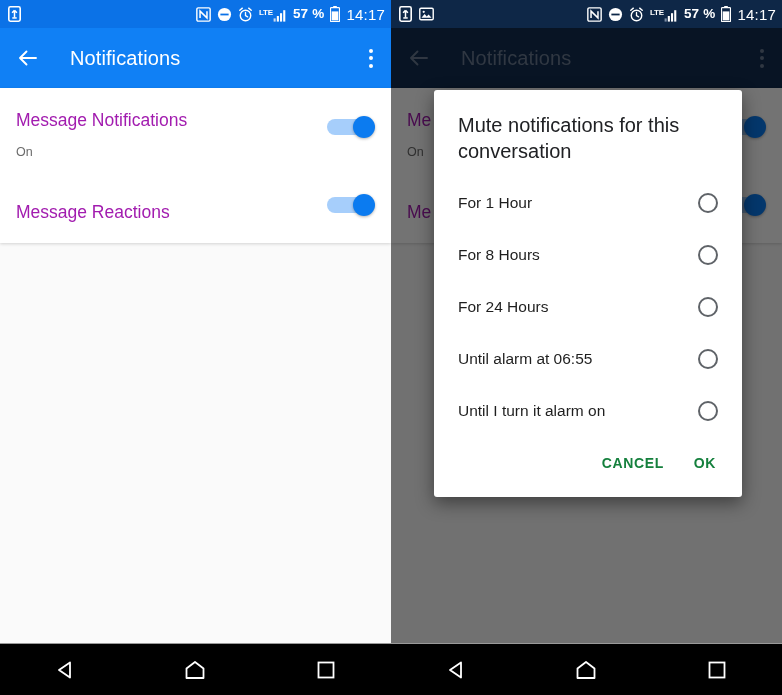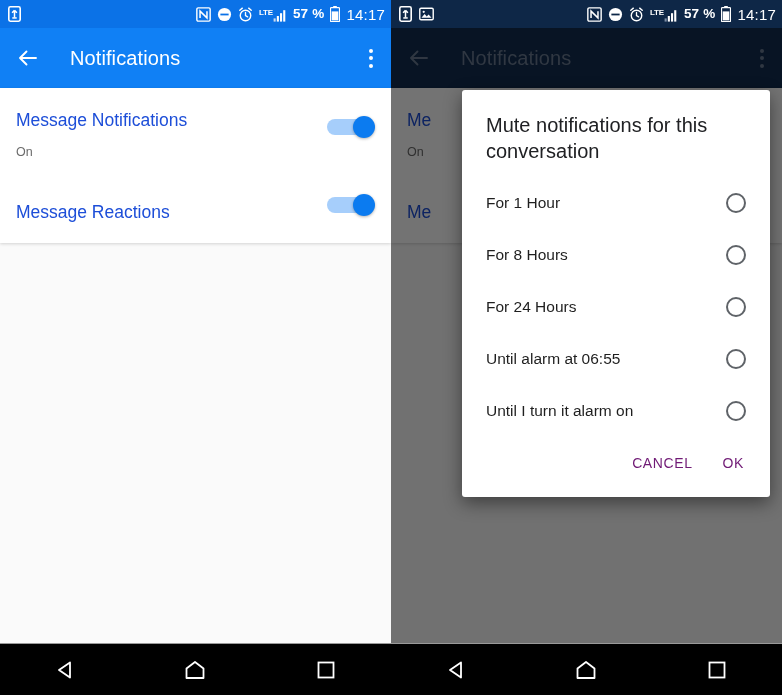--- a/index.html
+++ b/index.html
@@ -49,21 +49,21 @@
   .settings-card {
     background: #fff; width: 100%; height: 155px;
     box-shadow: 0 1px 3px rgba(0,0,0,0.16);
     position: relative; z-index: 2;
   }
   .setting-row {
     display: flex; align-items: center; padding: 0 16px;
     height: 78px; width: 100%;
   }
   .setting-texts { display: flex; flex-direction: column; justify-content: center; }
-  .setting-title { font-size: 17.5px; color: #1d4ed8; line-height: 1.2; margin-top: 15px; }
+  .setting-title { font-size: 17.5px; color: #a21caf; line-height: 1.2; margin-top: 15px; }
   .setting-sub { font-size: 12.5px; color: #6b6b6b; margin-top: 15px; line-height: 1; }
 
   
   .switch { margin-left: auto; position: relative; width: 48px; height: 22px; display: flex; align-items: center; }
   .switch .track {
     position: absolute; left: 0; top: 3px;
     width: 40px; height: 16px; border-radius: 8px; background: #A6CEFB;
   }
   .switch .thumb {
     position: absolute; left: 26px; top: 0;
@@ -85,21 +85,20 @@
   .dim-overlay {
     position: absolute; top: 28px; left: 0; right: 0; bottom: 52px;
     background: rgba(0,0,0,0.55); z-index: 5;
   }
   .dialog {
     position: absolute; z-index: 10;
     left: 43px; top: 90px; width: 308px;
     background: #fff; border-radius: 3px;
     box-shadow: 0 6px 18px rgba(0,0,0,0.45);
     padding: 22px 0 6px 0;
-    margin-left: 28px;
   }
   .dialog-title {
     font-size: 20px; color: #202124; line-height: 1.32;
     padding: 0 24px 4px 24px; font-weight: normal;
   }
   .dialog-options { padding: 8px 0 0 0; }
   .dialog-option {
     display: flex; align-items: center; justify-content: space-between;
     padding: 0 24px; height: 52px;
   }
@@ -107,21 +106,21 @@
   .radio {
     width: 20px; height: 20px; border-radius: 50%;
     border: 2px solid #5f6368; background: transparent; flex: 0 0 auto;
   }
   .dialog-actions {
     display: flex; justify-content: flex-end; align-items: center;
     gap: 10px; padding: 10px 16px 12px 16px;
   }
   .dialog-btn {
     background: none; border: none; cursor: pointer;
-    color: #701a75; font-size: 14px; font-weight: normal;
+    color: #15803d; font-size: 14px; font-weight: bold;
     letter-spacing: 0.6px; font-family: "Liberation Sans", sans-serif;
     padding: 8px 10px; border-radius: 2px;
   }
 </style>
 </head>
 <body>
 
 <div class="screens">
 
   <div class="phone">

